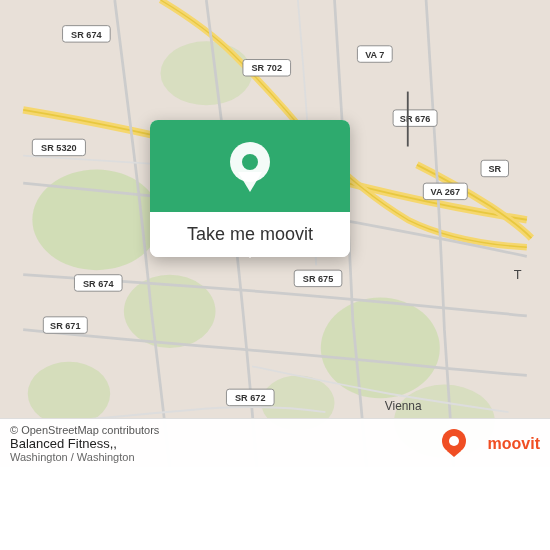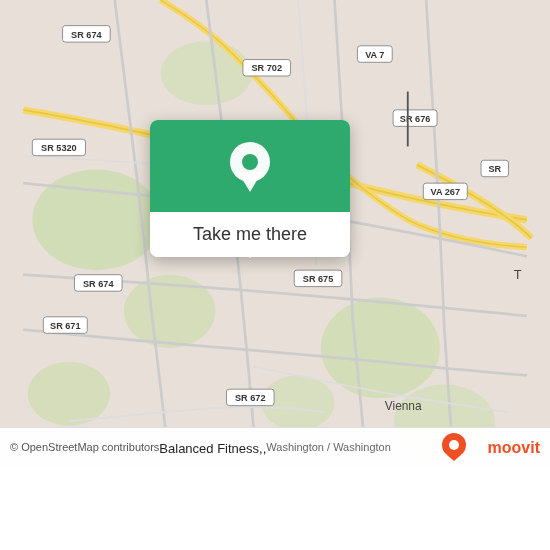--- a/index.html
+++ b/index.html
@@ -104,31 +104,30 @@
     #moovit-logo {
       display: flex;
       align-items: center;
       gap: 4px;
     }
 
     #bottom-title {
       font-size: 13px;
       color: #222;
       font-weight: 500;
-      text-align: center;
     }
 
     #bottom-subtitle {
       font-size: 11px;
       color: #666;
     }
 
     #bottom-left {
       display: flex;
-      flex-direction: row;
+      flex-direction: column;
     }
   </style>
 </head>
 <body>
 
 <div id="map-container">
 
   <svg id="map-svg" viewBox="0 0 550 510" xmlns="http://www.w3.org/2000/svg">
 
     <rect width="550" height="510" fill="#e8e0d8"></rect>
@@ -205,21 +204,21 @@
 
   <div id="popup-card">
     <div id="popup-green-area">
 
       <svg class="pin-icon" viewBox="0 0 44 52" xmlns="http://www.w3.org/2000/svg">
         <circle cx="22" cy="20" r="20" fill="white" opacity="0.95"></circle>
         <circle cx="22" cy="20" r="8" fill="#2eaa6e"></circle>
         <polygon points="22,50 10,30 34,30" fill="white" opacity="0.95"></polygon>
       </svg>
     </div>
-    <div id="popup-label">Take me there</div>
+    <div id="popup-label">Take me moovit</div>
   </div>
 
   <div id="popup-triangle"></div>
 
   <div id="bottom-bar">
     <div id="bottom-left">
       <span id="osm-credit">© OpenStreetMap contributors</span>
       <span id="bottom-title">Balanced Fitness,,</span>
       <span id="bottom-subtitle">Washington / Washington</span>
     </div>

